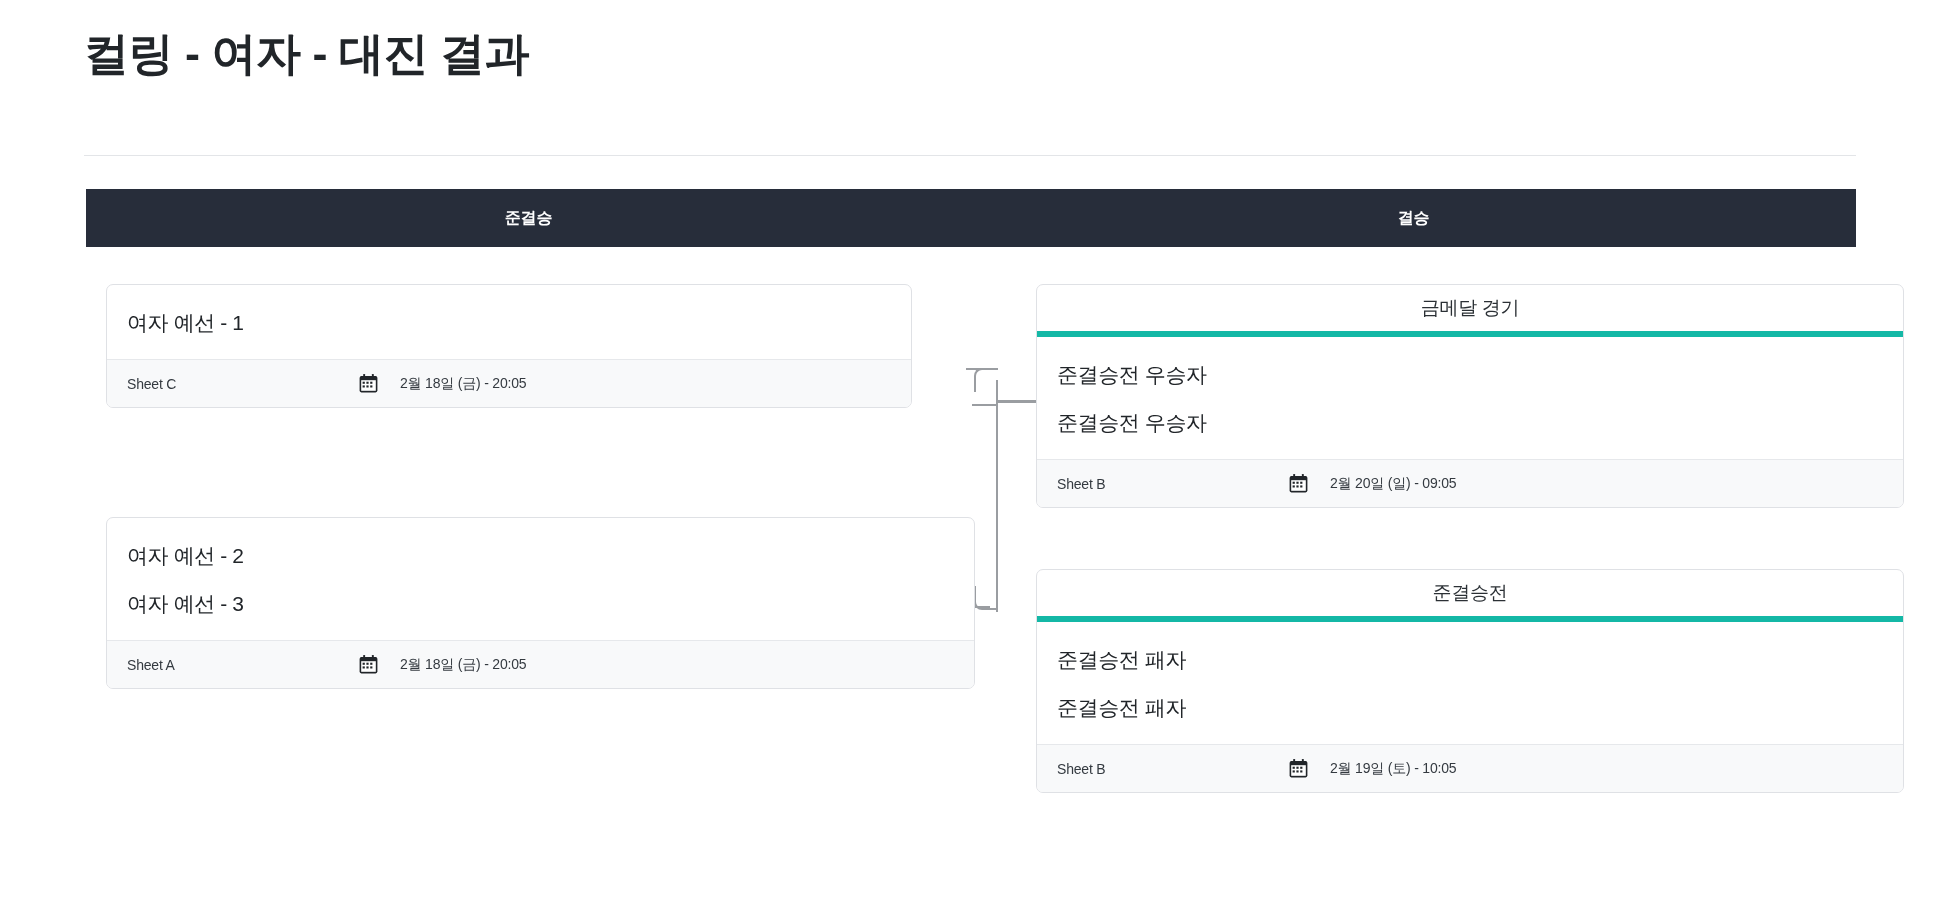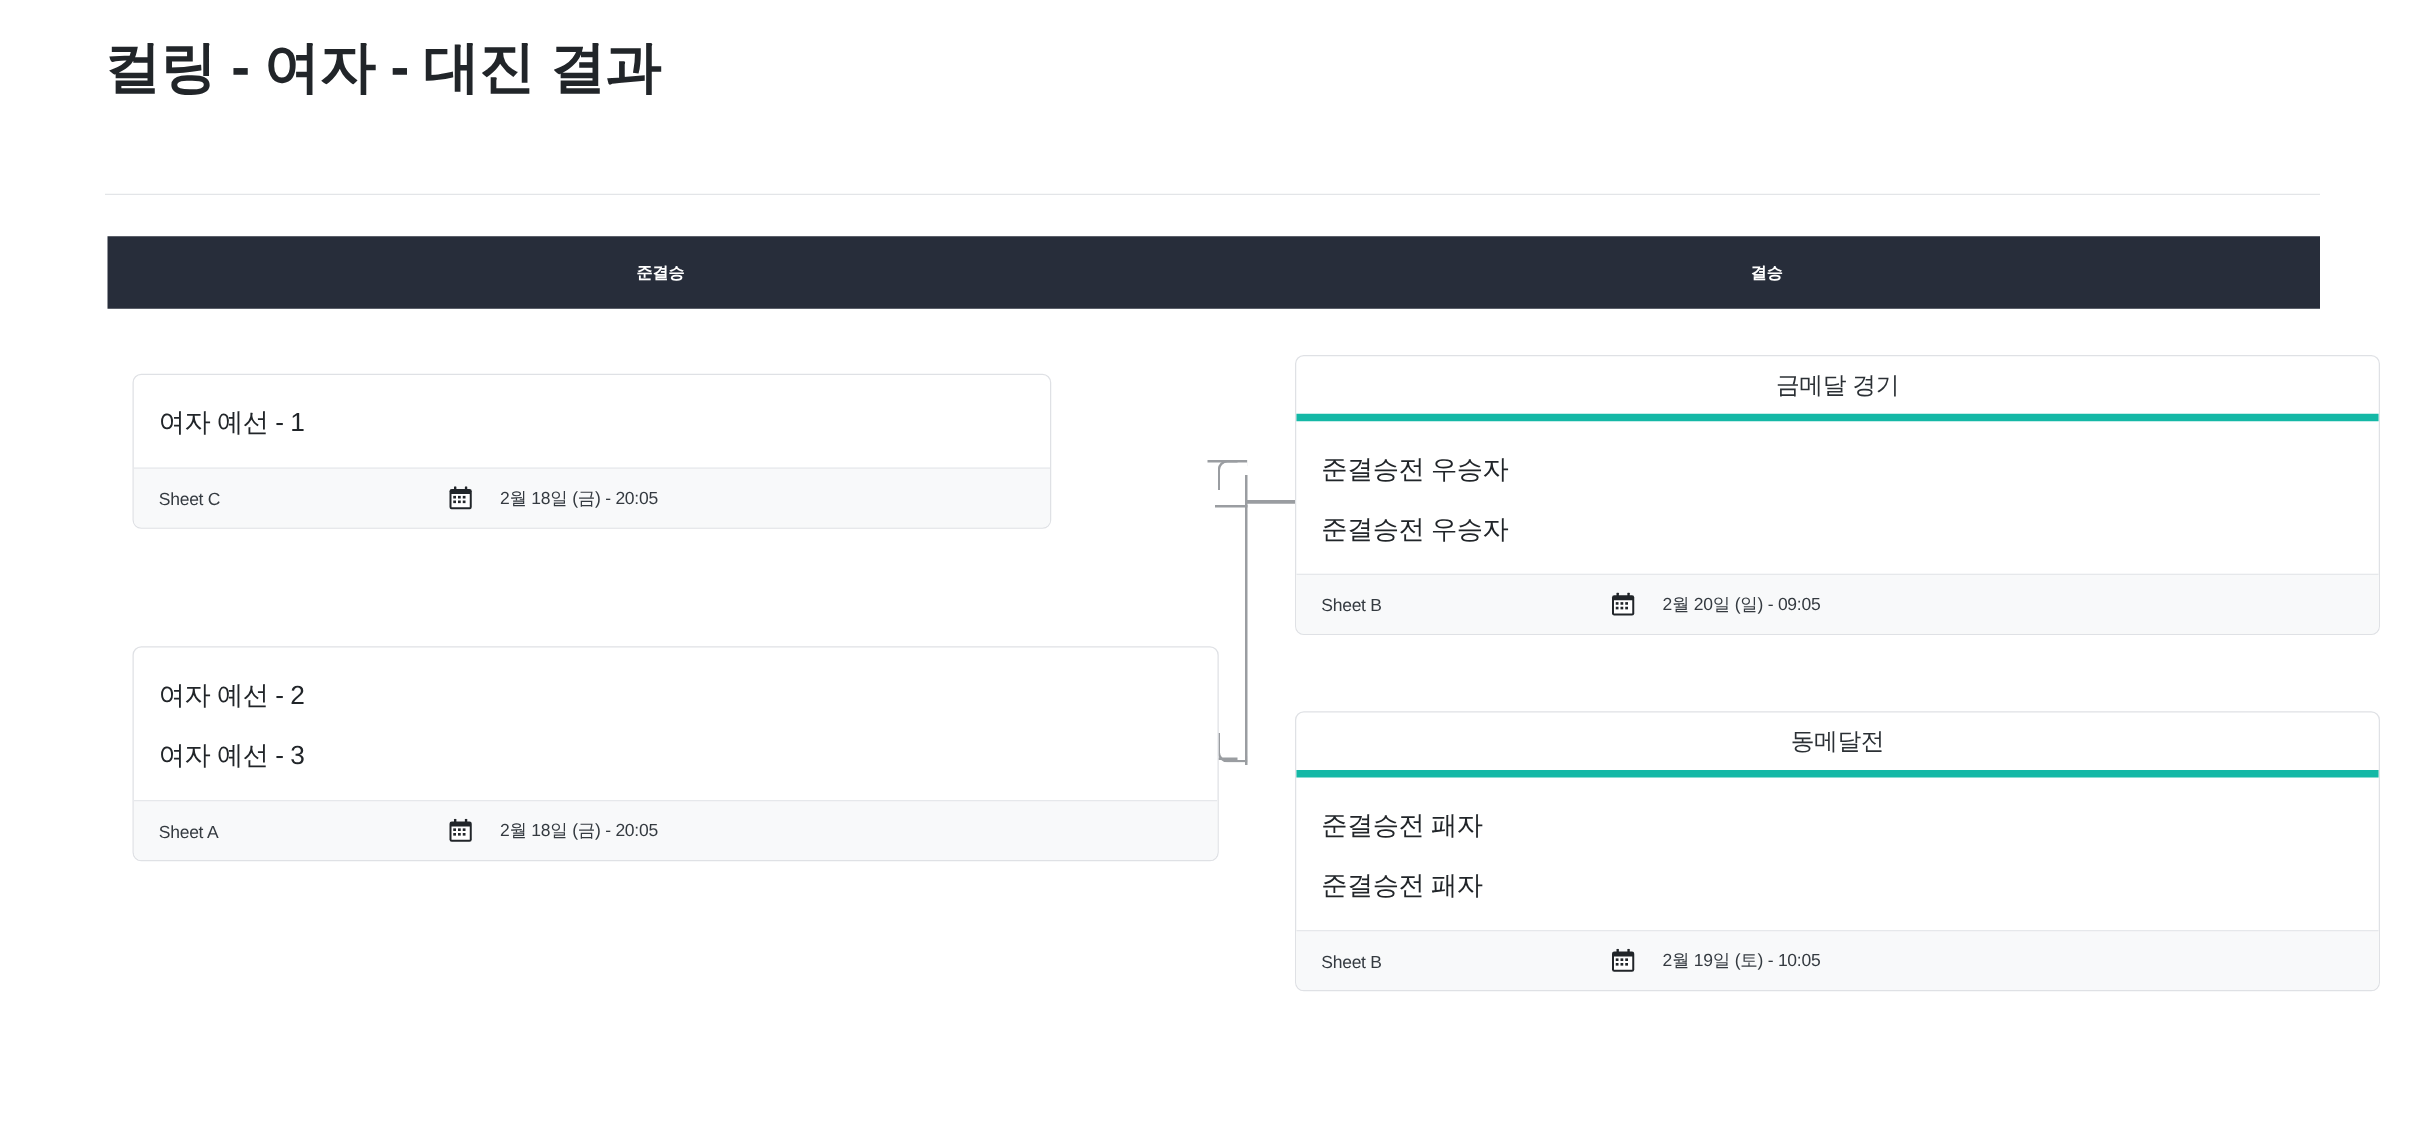--- a/index.html
+++ b/index.html
@@ -51,21 +51,21 @@
     width: 1770px;
     height: 58px;
     background: #272d3a;
     display: flex;
     align-items: center;
   }
   .round-header .round-label {
     flex: 1 1 0;
     text-align: center;
     color: #ffffff;
-    font-size: 13px;
+    font-size: 16px;
     font-weight: 700;
     letter-spacing: -0.2px;
   }
 
   
   .bracket {
     position: absolute;
     left: 0;
     top: 0;
     width: 1938px;
@@ -174,21 +174,21 @@
 
       <div class="conn-line" style="left:966px; top:368px; width:24px; height:2px;"></div>
 
       <div class="conn-corner" style="left:974px; top:586px; width:24px; height:24px; border-right:none; border-top:none; border-bottom-left-radius:8px;"></div>
 
       <div class="conn-line" style="left:966px; top:606px; width:24px; height:2px;"></div>
 
       <div class="conn-line" style="left:996px; top:400px; width:42px; height:3px;"></div>
     </div>
 
-    <div class="match-card" style="left:106px; top:299px; width:735px;">
+    <div class="match-card" style="left:106px; top:284px; width:806px;">
       <div class="card-body">
         <div class="team-row">여자 예선 - 1</div>
       </div>
       <div class="card-footer">
         <span class="sheet-name">Sheet C</span>
         <span class="date-wrap">
           <span class="cal-icon">
             <svg width="19" height="19" viewBox="0 0 19 19" xmlns="http://www.w3.org/2000/svg">
               <rect x="4.2" y="0" width="1.9" height="3.4" rx="0.6" fill="#212529"></rect>
               <rect x="12.9" y="0" width="1.9" height="3.4" rx="0.6" fill="#212529"></rect>
@@ -262,21 +262,21 @@
                 <rect x="11.2" y="11.4" width="2.2" height="2.1"></rect>
               </g>
             </svg>
           </span>
           <span>2월 20일 (일) - 09:05</span>
         </span>
       </div>
     </div>
 
     <div class="match-card" style="left:1036px; top:569px; width:868px;">
-      <div class="card-title">동메달전</div>
+      <div class="card-title">준결승전</div>
       <div class="card-body">
         <div class="team-row">준결승전 패자</div>
         <div class="team-row">준결승전 패자</div>
       </div>
       <div class="card-footer">
         <span class="sheet-name">Sheet B</span>
         <span class="date-wrap">
           <span class="cal-icon">
             <svg width="19" height="19" viewBox="0 0 19 19" xmlns="http://www.w3.org/2000/svg">
               <rect x="4.2" y="0" width="1.9" height="3.4" rx="0.6" fill="#212529"></rect>

